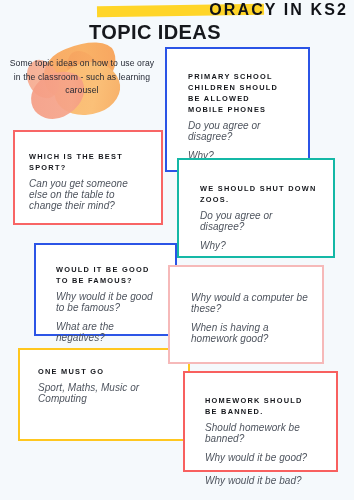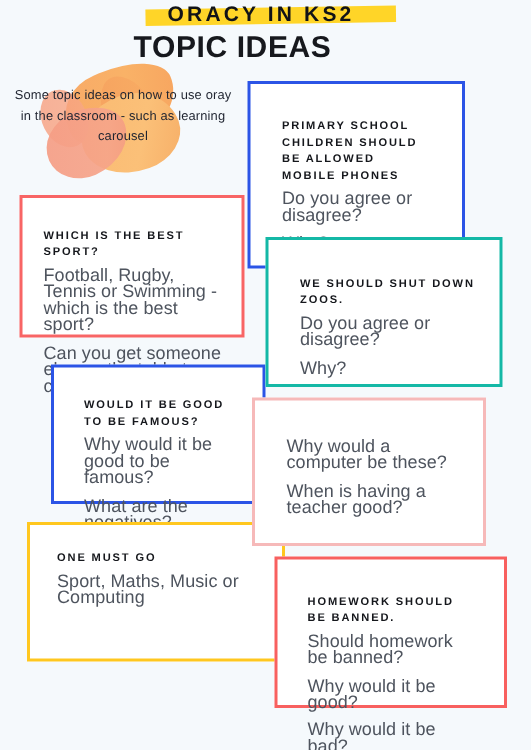--- a/index.html
+++ b/index.html
@@ -36,22 +36,22 @@
     width: 167px;
     height: 11px;
     background: #ffd528;
     transform: rotate(-0.9deg);
   }
   .eyebrow-text {
     position: absolute;
     left: 0;
     top: 2px;
     width: 348px;
-    text-align: center;
-    font-size: 14px;
+    text-align: right;
+    font-size: 16px;
     font-weight: bold;
     letter-spacing: 2.1px;
     color: #111318;
     line-height: 13px;
     white-space: nowrap;
   }
   .poster-title {
     position: absolute;
     left: 0;
     top: 20px;
@@ -139,31 +139,32 @@
   }
   .card-title {
     font-size: 7.4px;
     font-weight: bold;
     letter-spacing: 1.25px;
     line-height: 11px;
     color: #15171c;
     margin: 0 0 5px 0;
   }
   .card-line {
-    font-size: 12px;
+    font-size: 10px;
     line-height: 11px;
     color: #4e545e;
     letter-spacing: 0.05px;
     margin: 0 0 8px 0;
+    font-style: italic;
   }
   .card-line:last-child { margin-bottom: 0; }
-  .card-line.tight { margin-bottom: 7px; }
-
-  
-  #card-phones   { left:165px; top:54px;  width:145px; height:125px;  border:2px solid #2b54e6; z-index: 5;}
+  .card-line.tight { margin-bottom: 12px; }
+
+  
+  #card-phones   { left:165px; top:47px;  width:145px; height:125px;  border:2px solid #2b54e6; z-index: 5;}
   #card-phones .card-inner { top:22px; padding:0 20px 0 21px; }
 
   #card-sport    { left:13px;  top:130px; width:150px; height:95px;  border:2px solid #f86565; z-index: 4;}
   #card-sport .card-inner { top:19px; padding:0 12px 0 14px; }
 
   #card-zoos     { left:177px; top:158px; width:158px; height:100px; border:2px solid #14b8a6; z-index: 6;}
   #card-zoos .card-inner { top:23px; padding:0 16px 0 21px; }
 
   #card-famous   { left:34px;  top:243px; width:143px; height:93px;  border:2px solid #2b54e6; z-index: 4;}
   #card-famous .card-inner { top:19px; padding:0 14px 0 20px; }
@@ -201,21 +202,20 @@
     <div class="card-inner">
       <p class="card-title">PRIMARY SCHOOL CHILDREN SHOULD BE ALLOWED MOBILE PHONES</p>
       <p class="card-line">Do you agree or disagree?</p>
       <p class="card-line">Why?</p>
     </div>
   </div>
 
   <div class="card" id="card-sport">
     <div class="card-inner">
       <p class="card-title">WHICH IS THE BEST SPORT?</p>
-      <p class="card-line">Football, Rugby, Tennis or Swimming - which is the best sport?</p>
       <p class="card-line">Can you get someone else on the table to change their mind?</p>
     </div>
   </div>
 
   <div class="card" id="card-zoos">
     <div class="card-inner">
       <p class="card-title">WE SHOULD SHUT DOWN ZOOS.</p>
       <p class="card-line">Do you agree or disagree?</p>
       <p class="card-line">Why?</p>
     </div>
@@ -225,21 +225,21 @@
     <div class="card-inner">
       <p class="card-title">WOULD IT BE GOOD TO BE FAMOUS?</p>
       <p class="card-line">Why would it be good to be famous?</p>
       <p class="card-line">What are the negatives?</p>
     </div>
   </div>
 
   <div class="card" id="card-computers">
     <div class="card-inner">
       <p class="card-line">Why would a computer be these?</p>
-      <p class="card-line">When is having a teacher good?</p>
+      <p class="card-line">When is having a homework good?</p>
     </div>
   </div>
 
   <div class="card" id="card-onemustgo">
     <div class="card-inner">
       <p class="card-title">ONE MUST GO</p>
       <p class="card-line">Sport, Maths, Music or Computing</p>
     </div>
   </div>
 

